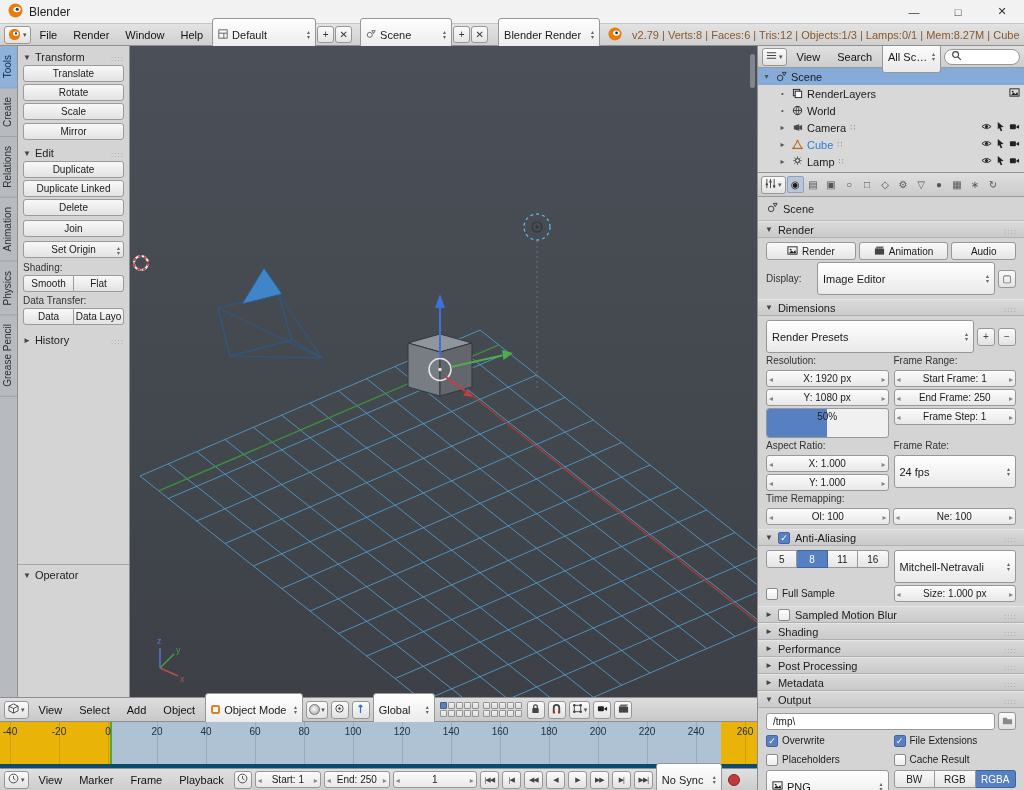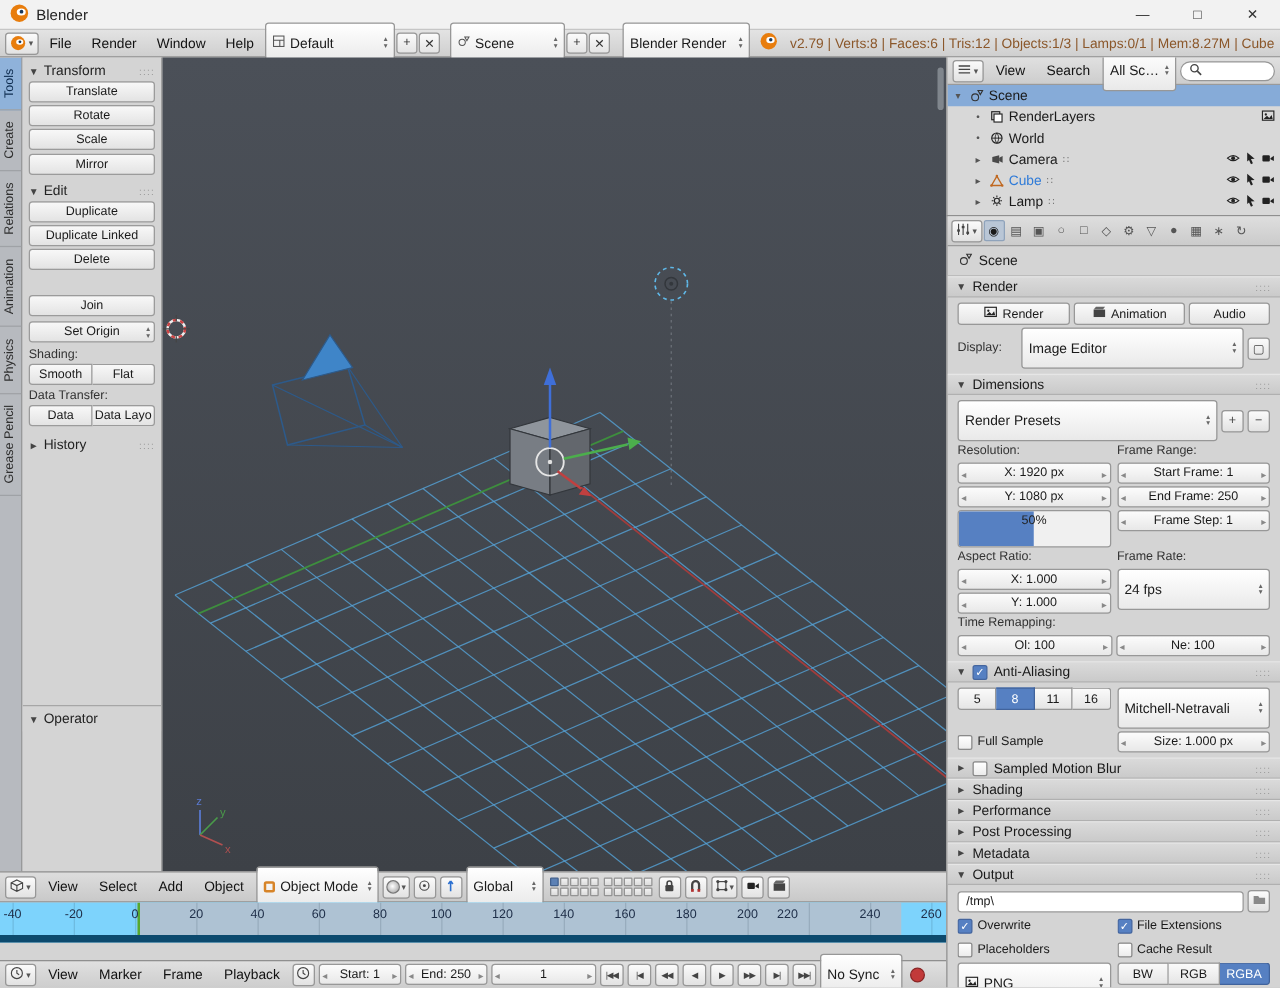--- a/index.html
+++ b/index.html
@@ -57,21 +57,21 @@
   
   .vp-header{left:0;top:697px;width:757px;height:25px;background:linear-gradient(#dddddd,#c9c9c9);border-top:1px solid #8f8f8f;border-bottom:1px solid #8f8f8f;display:flex;align-items:center;gap:3px;padding:0 4px}
   .modeicon{width:9px;height:9px;border:2px solid #d78428;border-radius:2px}
   .ball{width:11px;height:11px;border-radius:50%;background:radial-gradient(circle at 4px 4px,#ffffff,#9a9a9a);border:1px solid #777}
   .layers{display:grid;grid-template-columns:repeat(5,7px);grid-auto-rows:7px;gap:1px;background:transparent}
   .layers-wrap{display:flex;gap:4px;align-items:center;padding:0 2px}
   .layer-cell{background:linear-gradient(#f2f2f2,#dcdcdc);border:1px solid #949494;border-radius:1px}
   .layer-cell.on{background:#5c81b5;border-color:#3f5f8d}
 
   
-  .ruler{left:0;top:722px;width:757px;height:32px;background:#7dd3fc;border-bottom:6px solid #0c4a6e;overflow:hidden}
+  .ruler{left:0;top:722px;width:757px;height:46px;background:#eab308;border-bottom:4px solid #0c4a6e;overflow:hidden}
   .ruler .range{position:absolute;left:110px;top:0;width:611px;height:46px;background:#aec2d3}
   .ruler .num{position:absolute;top:4px;transform:translateX(-50%);color:#20304a;font-size:10px}
   .ruler .tick{position:absolute;top:0;width:1px;height:46px;background:rgba(20,40,60,.14)}
   .ruler .cur{position:absolute;left:110px;top:0;width:2px;height:46px;background:#55a82f}
   .tl-header{left:0;top:768px;width:757px;height:22px;background:linear-gradient(#e0e0e0,#cdcdcd);border-top:1px solid #8f8f8f;display:flex;align-items:center;gap:3px;padding:0 4px}
   .pbtn{width:19px;font-size:7px;letter-spacing:-1px}
   .rec{width:12px;height:12px;border-radius:50%;background:#c23a3a;border:1px solid #8a2525;margin-left:3px}
   .stepper{position:relative;height:17px;background:linear-gradient(#fcfcfc,#e8e8e8);border:1px solid #989898;border-radius:3px;display:flex;align-items:center;justify-content:center;font-size:10px;padding:0 10px;white-space:nowrap;overflow:hidden}
   .stepper::before{content:"◂";position:absolute;left:2px;top:4px;font-size:8px;color:#888}
   .stepper::after{content:"▸";position:absolute;right:2px;top:4px;font-size:8px;color:#888}
@@ -204,21 +204,21 @@
     <div class="tbtn" style="margin-top:3px">Mirror</div>
 
     <div class="phead" style="margin-top:5px">
       <span class="tri">▼</span>
       <span>Edit</span>
       <span class="grip"></span>
     </div>
     <div class="tbtn">Duplicate</div>
     <div class="tbtn">Duplicate Linked</div>
     <div class="tbtn">Delete</div>
-    <div class="tbtn" style="margin-top:20px">Join</div>
+    <div class="tbtn" style="margin-top:4px">Join</div>
     <div class="tbtn" style="margin-top:4px">
       <span>Set Origin</span>
       <span class="ud"></span>
     </div>
     <div class="sl" style="margin-top:4px">Shading:</div>
     <div class="pair">
       <div class="tbtn">Smooth</div>
       <div class="tbtn">Flat</div>
     </div>
     <div class="sl" style="margin-top:3px">Data Transfer:</div>
@@ -444,21 +444,21 @@
       <span class="num" style="left: 402px;">120</span>
       <div class="tick" style="left: 451px;"></div>
       <span class="num" style="left: 451px;">140</span>
       <div class="tick" style="left: 500px;"></div>
       <span class="num" style="left: 500px;">160</span>
       <div class="tick" style="left: 549px;"></div>
       <span class="num" style="left: 549px;">180</span>
       <div class="tick" style="left: 598px;"></div>
       <span class="num" style="left: 598px;">200</span>
       <div class="tick" style="left: 647px;"></div>
-      <span class="num" style="left: 630px; text-align: center;">220</span>
+      <span class="num" style="left: 647px; text-align: center;">220</span>
       <div class="tick" style="left: 696px;"></div>
       <span class="num" style="left: 696px;">240</span>
       <div class="tick" style="left: 745px;"></div>
       <span class="num" style="left: 745px;">260</span>
     </div>
 
   <div class="tl-header abs">
     <span class="edbtn">
         <span><svg viewBox="0 0 12 12" width="11" height="11">
             <circle cx="6" cy="6" r="4.8" fill="none" stroke="#444"></circle>

